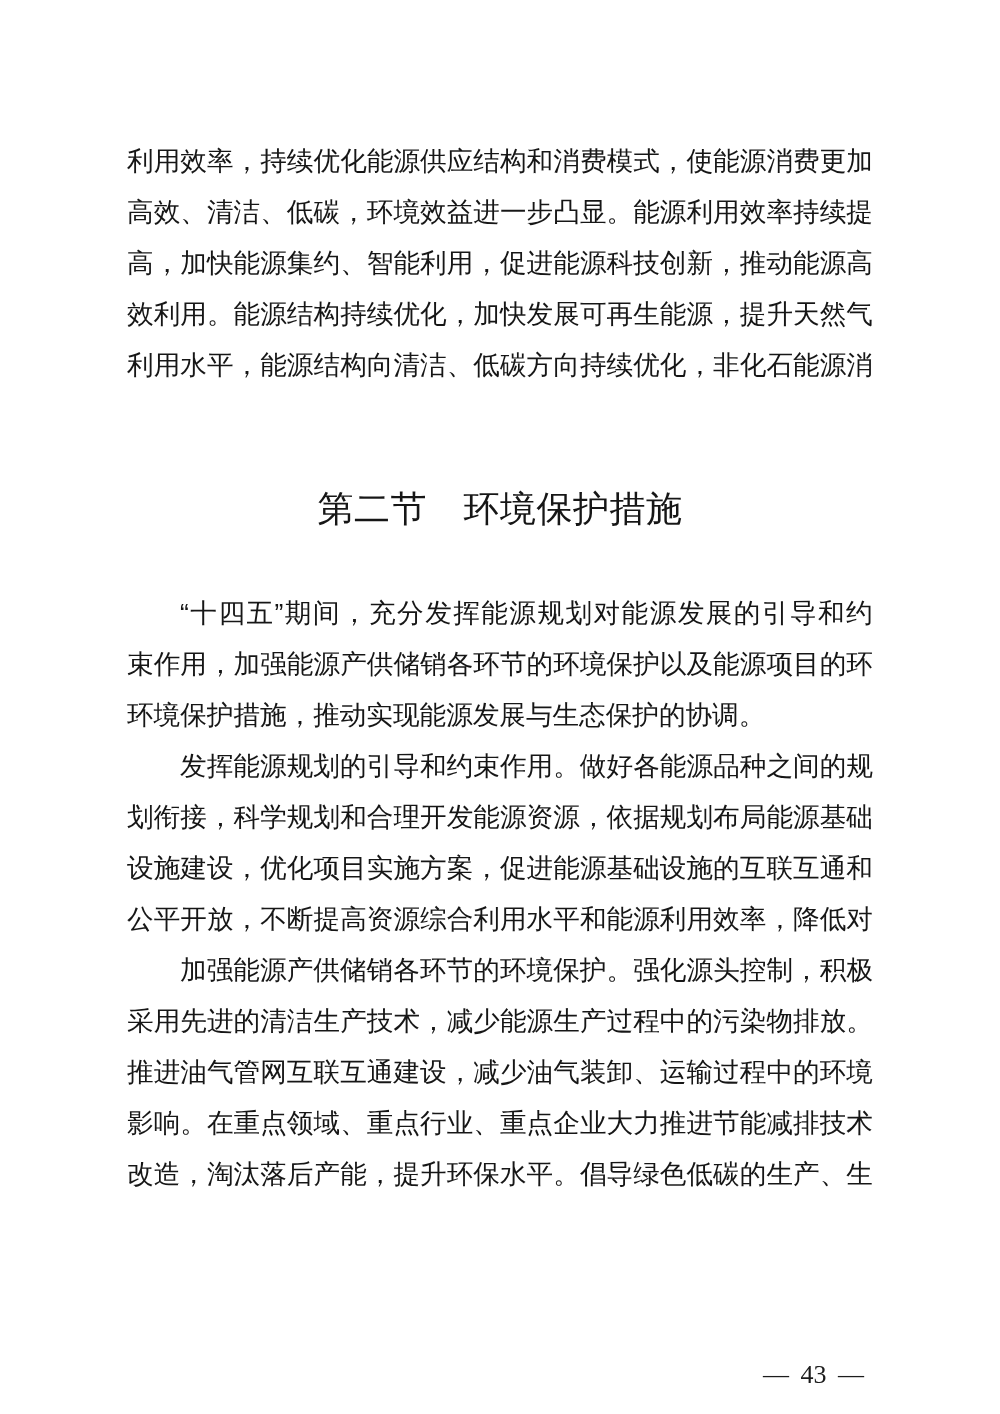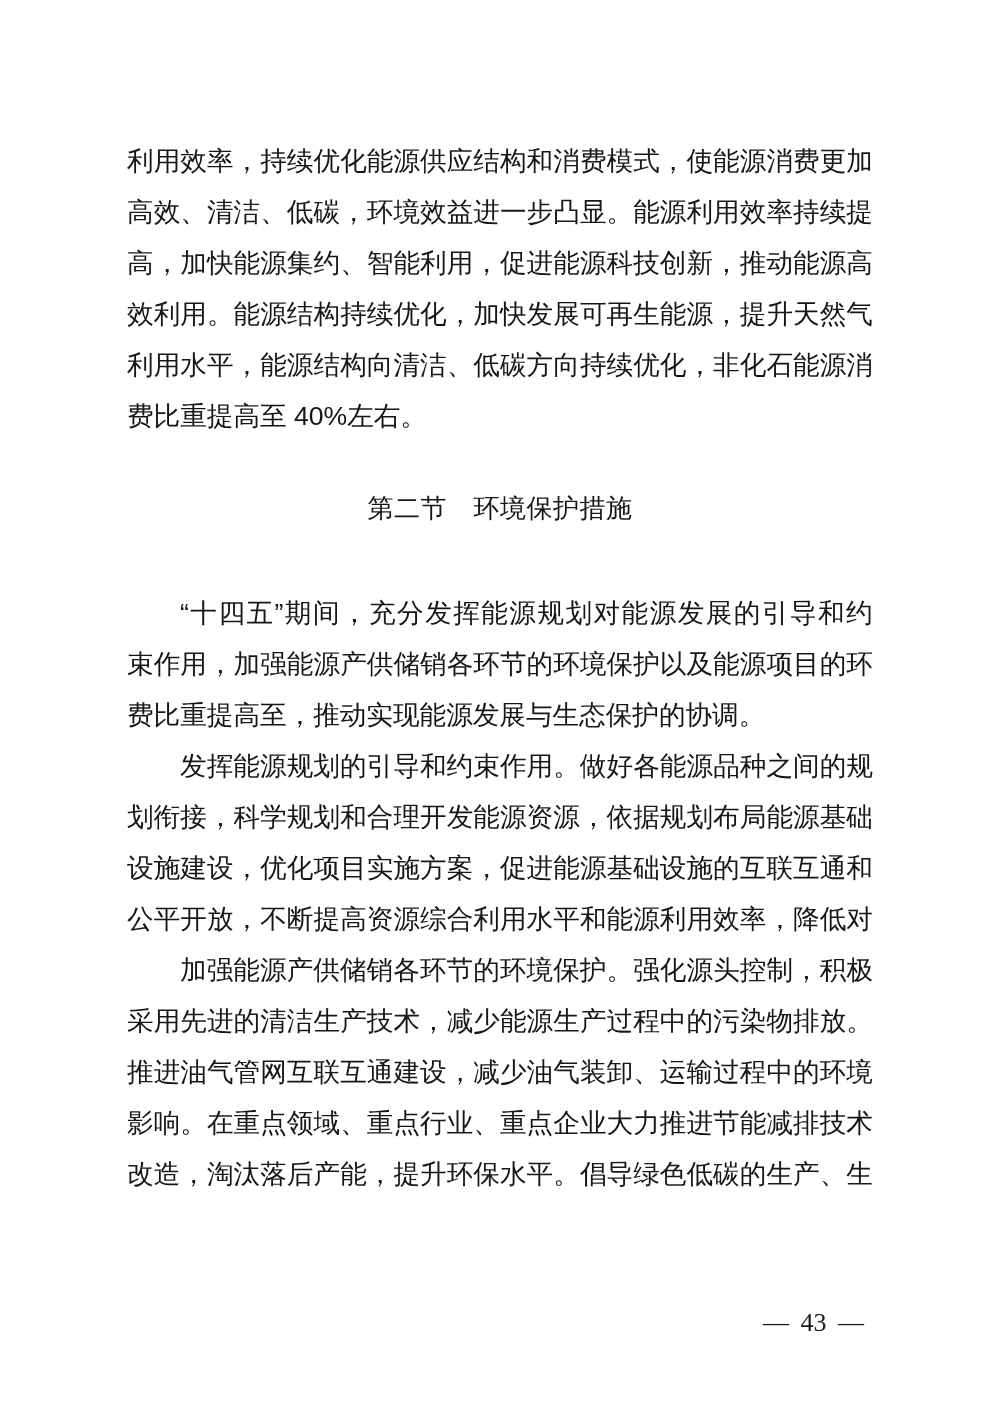--- a/index.html
+++ b/index.html
@@ -23,56 +23,55 @@
     letter-spacing:0;
   }
   
   .j{display:flex;justify-content:space-between;}
   .j span{display:block;line-height:51px;}
   .ind{padding-left:53px;}
   .heading{
     position:absolute;
     left:127px;top:483px;width:746px;height:51px;
     margin:0;
-    font-size:26px;
+    font-size:36px;
     font-weight:normal;
     line-height:51px;
     text-align:center;
     letter-spacing:0.5px;
   }
   .pageno{
     position:absolute;
-    top:1306px;right:136px;
+    top:1358px;right:136px;
     font-family:"Liberation Serif", serif;
     font-size:26px;
     line-height:34px;
     word-spacing:5px;
     color:#1c1c1c;
   }
 </style>
 </head>
 <body>
 
 <div class="page">
 
   <div class="para p1">
     <div class="line j"><span>利</span><span>用</span><span>效</span><span>率</span><span>，</span><span>持</span><span>续</span><span>优</span><span>化</span><span>能</span><span>源</span><span>供</span><span>应</span><span>结</span><span>构</span><span>和</span><span>消</span><span>费</span><span>模</span><span>式</span><span>，</span><span>使</span><span>能</span><span>源</span><span>消</span><span>费</span><span>更</span><span>加</span></div>
     <div class="line j"><span>高</span><span>效</span><span>、</span><span>清</span><span>洁</span><span>、</span><span>低</span><span>碳</span><span>，</span><span>环</span><span>境</span><span>效</span><span>益</span><span>进</span><span>一</span><span>步</span><span>凸</span><span>显</span><span>。</span><span>能</span><span>源</span><span>利</span><span>用</span><span>效</span><span>率</span><span>持</span><span>续</span><span>提</span></div>
     <div class="line j"><span>高</span><span>，</span><span>加</span><span>快</span><span>能</span><span>源</span><span>集</span><span>约</span><span>、</span><span>智</span><span>能</span><span>利</span><span>用</span><span>，</span><span>促</span><span>进</span><span>能</span><span>源</span><span>科</span><span>技</span><span>创</span><span>新</span><span>，</span><span>推</span><span>动</span><span>能</span><span>源</span><span>高</span></div>
     <div class="line j"><span>效</span><span>利</span><span>用</span><span>。</span><span>能</span><span>源</span><span>结</span><span>构</span><span>持</span><span>续</span><span>优</span><span>化</span><span>，</span><span>加</span><span>快</span><span>发</span><span>展</span><span>可</span><span>再</span><span>生</span><span>能</span><span>源</span><span>，</span><span>提</span><span>升</span><span>天</span><span>然</span><span>气</span></div>
     <div class="line j"><span>利</span><span>用</span><span>水</span><span>平</span><span>，</span><span>能</span><span>源</span><span>结</span><span>构</span><span>向</span><span>清</span><span>洁</span><span>、</span><span>低</span><span>碳</span><span>方</span><span>向</span><span>持</span><span>续</span><span>优</span><span>化</span><span>，</span><span>非</span><span>化</span><span>石</span><span>能</span><span>源</span><span>消</span></div>
-    <div class="line">费比重提高至 40%左右。</div>
   </div>
 
   <h2 class="heading">第二节　环境保护措施</h2>
 
   <div class="para p2">
     <div class="line j ind"><span>“</span><span>十</span><span>四</span><span>五</span><span>”</span><span>期</span><span>间</span><span>，</span><span>充</span><span>分</span><span>发</span><span>挥</span><span>能</span><span>源</span><span>规</span><span>划</span><span>对</span><span>能</span><span>源</span><span>发</span><span>展</span><span>的</span><span>引</span><span>导</span><span>和</span><span>约</span></div>
     <div class="line j"><span>束</span><span>作</span><span>用</span><span>，</span><span>加</span><span>强</span><span>能</span><span>源</span><span>产</span><span>供</span><span>储</span><span>销</span><span>各</span><span>环</span><span>节</span><span>的</span><span>环</span><span>境</span><span>保</span><span>护</span><span>以</span><span>及</span><span>能</span><span>源</span><span>项</span><span>目</span><span>的</span><span>环</span></div>
-    <div class="line">费比重提高至，推动实现能源发展与生态保护的协调。</div>
+    <div class="line">环境保护措施，推动实现能源发展与生态保护的协调。</div>
     <div class="line j ind"><span>发</span><span>挥</span><span>能</span><span>源</span><span>规</span><span>划</span><span>的</span><span>引</span><span>导</span><span>和</span><span>约</span><span>束</span><span>作</span><span>用</span><span>。</span><span>做</span><span>好</span><span>各</span><span>能</span><span>源</span><span>品</span><span>种</span><span>之</span><span>间</span><span>的</span><span>规</span></div>
     <div class="line j"><span>划</span><span>衔</span><span>接</span><span>，</span><span>科</span><span>学</span><span>规</span><span>划</span><span>和</span><span>合</span><span>理</span><span>开</span><span>发</span><span>能</span><span>源</span><span>资</span><span>源</span><span>，</span><span>依</span><span>据</span><span>规</span><span>划</span><span>布</span><span>局</span><span>能</span><span>源</span><span>基</span><span>础</span></div>
     <div class="line j"><span>设</span><span>施</span><span>建</span><span>设</span><span>，</span><span>优</span><span>化</span><span>项</span><span>目</span><span>实</span><span>施</span><span>方</span><span>案</span><span>，</span><span>促</span><span>进</span><span>能</span><span>源</span><span>基</span><span>础</span><span>设</span><span>施</span><span>的</span><span>互</span><span>联</span><span>互</span><span>通</span><span>和</span></div>
     <div class="line j"><span>公</span><span>平</span><span>开</span><span>放</span><span>，</span><span>不</span><span>断</span><span>提</span><span>高</span><span>资</span><span>源</span><span>综</span><span>合</span><span>利</span><span>用</span><span>水</span><span>平</span><span>和</span><span>能</span><span>源</span><span>利</span><span>用</span><span>效</span><span>率</span><span>，</span><span>降</span><span>低</span><span>对</span></div>
     <div class="line j ind"><span>加</span><span>强</span><span>能</span><span>源</span><span>产</span><span>供</span><span>储</span><span>销</span><span>各</span><span>环</span><span>节</span><span>的</span><span>环</span><span>境</span><span>保</span><span>护</span><span>。</span><span>强</span><span>化</span><span>源</span><span>头</span><span>控</span><span>制</span><span>，</span><span>积</span><span>极</span></div>
     <div class="line j"><span>采</span><span>用</span><span>先</span><span>进</span><span>的</span><span>清</span><span>洁</span><span>生</span><span>产</span><span>技</span><span>术</span><span>，</span><span>减</span><span>少</span><span>能</span><span>源</span><span>生</span><span>产</span><span>过</span><span>程</span><span>中</span><span>的</span><span>污</span><span>染</span><span>物</span><span>排</span><span>放</span><span>。</span></div>
     <div class="line j"><span>推</span><span>进</span><span>油</span><span>气</span><span>管</span><span>网</span><span>互</span><span>联</span><span>互</span><span>通</span><span>建</span><span>设</span><span>，</span><span>减</span><span>少</span><span>油</span><span>气</span><span>装</span><span>卸</span><span>、</span><span>运</span><span>输</span><span>过</span><span>程</span><span>中</span><span>的</span><span>环</span><span>境</span></div>
     <div class="line j"><span>影</span><span>响</span><span>。</span><span>在</span><span>重</span><span>点</span><span>领</span><span>域</span><span>、</span><span>重</span><span>点</span><span>行</span><span>业</span><span>、</span><span>重</span><span>点</span><span>企</span><span>业</span><span>大</span><span>力</span><span>推</span><span>进</span><span>节</span><span>能</span><span>减</span><span>排</span><span>技</span><span>术</span></div>
     <div class="line j"><span>改</span><span>造</span><span>，</span><span>淘</span><span>汰</span><span>落</span><span>后</span><span>产</span><span>能</span><span>，</span><span>提</span><span>升</span><span>环</span><span>保</span><span>水</span><span>平</span><span>。</span><span>倡</span><span>导</span><span>绿</span><span>色</span><span>低</span><span>碳</span><span>的</span><span>生</span><span>产</span><span>、</span><span>生</span></div>
   </div>

